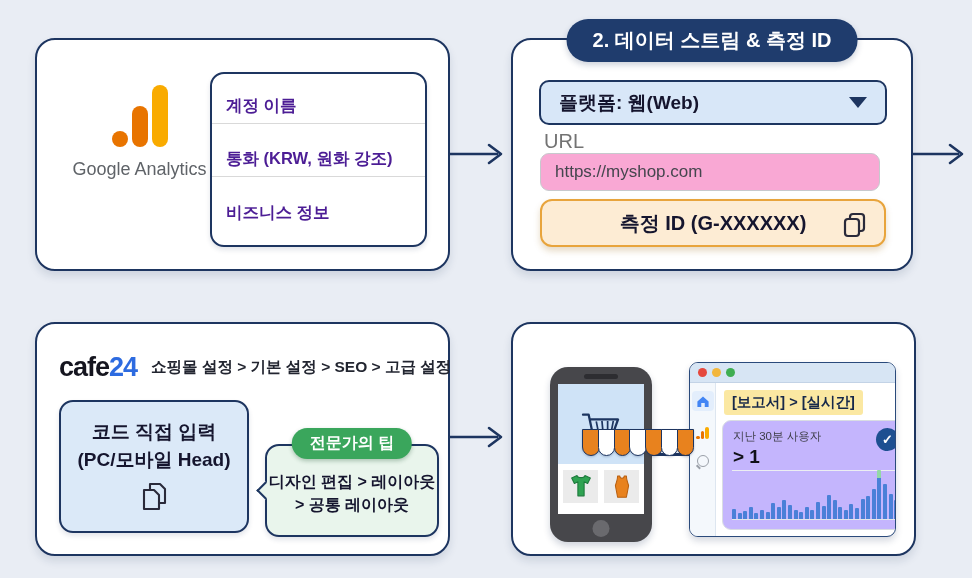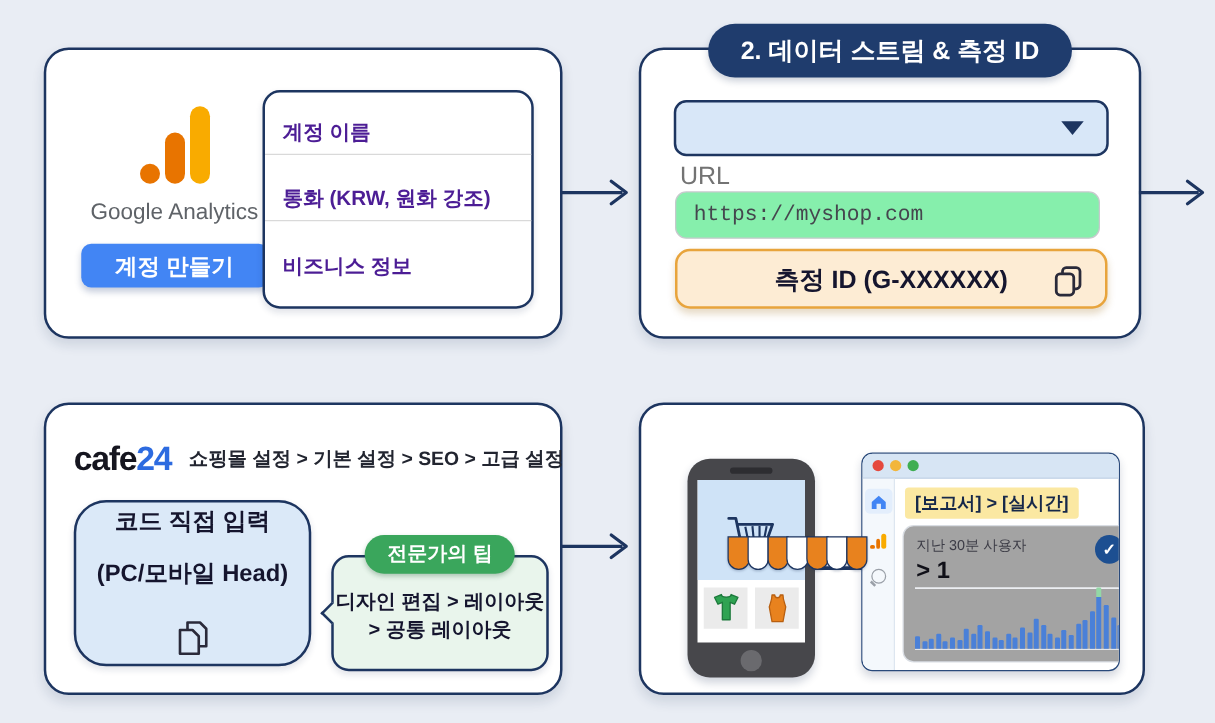--- a/index.html
+++ b/index.html
@@ -46,38 +46,38 @@
 
   
   .dropdown { position:absolute; left:26px; top:40px; width:348px; height:45px;
               background:#d8e7f8; border:2px solid #1d3560; border-radius:10px;
               display:flex; align-items:center; padding:0 18px; cursor:pointer;
               font-size:19px; font-weight:bold; color:#15152e; }
   .caret { margin-left:auto; width:0; height:0; border-left:9px solid transparent;
            border-right:9px solid transparent; border-top:11px solid #1d3560; }
   .url-label { position:absolute; left:31px; top:90px; font-size:20px; color:#737373; }
   .url-input { position:absolute; left:27px; top:113px; width:340px; height:38px;
-               background:#86efac; border:1.5px solid #c7c9cd; border-radius:9px;
-               padding:0 14px; font-size:17px; color:#45464e; font-family:Liberation Mono, monospace; }
+               background:#f9a8d4; border:1.5px solid #c7c9cd; border-radius:9px;
+               padding:0 14px; font-size:17px; color:#45464e; font-family:Liberation Sans, sans-serif; }
   .mid-btn { position:absolute; left:27px; top:159px; width:346px; height:48px;
              background:#fdecd4; border:2.5px solid #e8a43c; border-radius:12px;
              display:flex; align-items:center; justify-content:center; gap:14px; cursor:pointer;
              font-size:20px; font-weight:bold; color:#15152e; font-family:inherit;
              box-shadow:0 4px 6px rgba(160,110,30,.25); }
   .mid-btn .copy-icon { position:absolute; right:16px; top:10px; }
 
   
   .p3-logo-row { position:absolute; left:22px; top:28px; display:flex; align-items:center; gap:14px; }
   .cafe24 { font-size:27px; font-weight:800; letter-spacing:-1px; color:#15151f; }
   .cafe24 .c24 { color:#2d6be0; }
   .breadcrumb { font-size:15.5px; font-weight:600; color:#222530; white-space:nowrap; }
   .code-box { position:absolute; left:22px; top:76px; width:190px; height:133px;
-              background:#dbe9f8; border:2.5px solid #1d3560; border-radius:26px;
+              background:#dbe9f8; border:2.5px solid #1d3560; border-radius:14px;
               display:flex; flex-direction:column; align-items:center; justify-content:center;
-              gap:16px; box-shadow:0 3px 5px rgba(25,45,85,.12); }
+              gap:2px; box-shadow:0 3px 5px rgba(25,45,85,.12); }
   .code-line { font-size:19px; font-weight:bold; color:#15152e; line-height:1.35; }
   .tip-bubble { position:absolute; left:228px; top:120px; width:174px; height:93px;
                 background:#e9f5ec; border:2.5px solid #1d3560; border-radius:14px;
                 box-shadow:0 3px 5px rgba(25,45,85,.12); }
   .tip-pointer { position:absolute; left:-8.5px; top:38px; width:13px; height:13px;
                  background:#e9f5ec; border-left:2.5px solid #1d3560; border-bottom:2.5px solid #1d3560;
                  transform:rotate(45deg); }
   .tip-pill { position:absolute; top:-18px; left:50%; transform:translateX(-50%);
               background:#3aa65c; color:#fff; font-size:16px; font-weight:bold;
               padding:5px 18px; border-radius:17px; white-space:nowrap;
@@ -121,21 +121,21 @@
   .mini-ga { position:relative; width:13px; height:12px; }
   .mini-ga i { position:absolute; bottom:0; display:block; }
   .mini-ga .d { left:0; width:3.5px; height:3.5px; border-radius:50%; background:#e87400; }
   .mini-ga .m { left:4.6px; width:3.5px; height:8px; border-radius:2px; background:#e87400; }
   .mini-ga .t { left:9.2px; width:3.5px; height:12px; border-radius:2px; background:#f9ab00; }
   .explore-circle { width:12px; height:12px; border:1.8px solid #9aa0a8; border-radius:50%; position:relative; }
   .explore-tail { position:absolute; left:-2px; bottom:-2px; width:5px; height:1.8px; background:#9aa0a8; transform:rotate(45deg); }
   .report-path { position:absolute; left:34px; top:27px; background:#fbe8a2; color:#16284a;
                  font-size:14.5px; font-weight:bold; padding:3px 8px; border-radius:3px; white-space:nowrap; }
   .rt-card { position:absolute; left:32px; top:57px; width:186px; height:110px;
-             background:#a3a3a3; border:1.4px solid #d9dde3; border-radius:9px; padding:8px 10px; }
+             background:#c4b5fd; border:1.4px solid #d9dde3; border-radius:9px; padding:8px 10px; }
   .rt-label { font-size:11.5px; color:#3c3c46; }
   .rt-value { font-size:19px; font-weight:bold; color:#101018; margin-top:2px; }
   .rt-check { position:absolute; right:8px; top:7px; width:23px; height:23px; border-radius:50%;
               background:#1d4f91; color:#fff; font-size:13px; font-weight:bold;
               display:flex; align-items:center; justify-content:center; }
   .rt-chart { position:absolute; left:9px; right:9px; bottom:9px; height:50px;
               display:flex; align-items:flex-end; gap:1.6px;
               background:linear-gradient(to bottom, #eceef2 1px, transparent 1px) 0 30% / 100% 100% no-repeat,
                          linear-gradient(to bottom, #eceef2 1px, transparent 1px) 0 65% / 100% 100% no-repeat;
               border-bottom:1px solid #e2e5ea; }
@@ -163,34 +163,34 @@
 
   <div class="panel" id="panel1">
 
     <div class="p1-left">
       <div class="ga-logo">
         <div class="ga-dot"></div>
         <div class="ga-bar-mid"></div>
         <div class="ga-bar-tall"></div>
       </div>
       <div class="ga-label">Google Analytics</div>
-      <button class="create-btn">계정 만들기</button>
     </div>
 
     <div class="checklist">
         <div class="check-item">계정 이름</div>
         <div class="check-item">통화 (KRW, 원화 강조)</div>
         <div class="check-item">비즈니스 정보</div>
       </div>
   </div>
 
   <div class="panel" id="panel2">
     <div class="title-pill">2. 데이터 스트림 &amp; 측정 ID</div>
 
     <div class="dropdown">
+      <span>플랫폼: 웹(Web)</span>
       <span class="caret"></span>
     </div>
 
     <div class="url-label">URL</div>
     <input class="url-input" type="text" value="https://myshop.com" style="">
 
     <button class="mid-btn">
       <span>측정 ID (G-XXXXXX)</span>
       <svg class="copy-icon" width="27" height="28" viewBox="0 0 27 28">
         <rect x="9" y="3" width="14" height="17" rx="3" fill="none" stroke="#2a2a3a" stroke-width="2.2"></rect>

